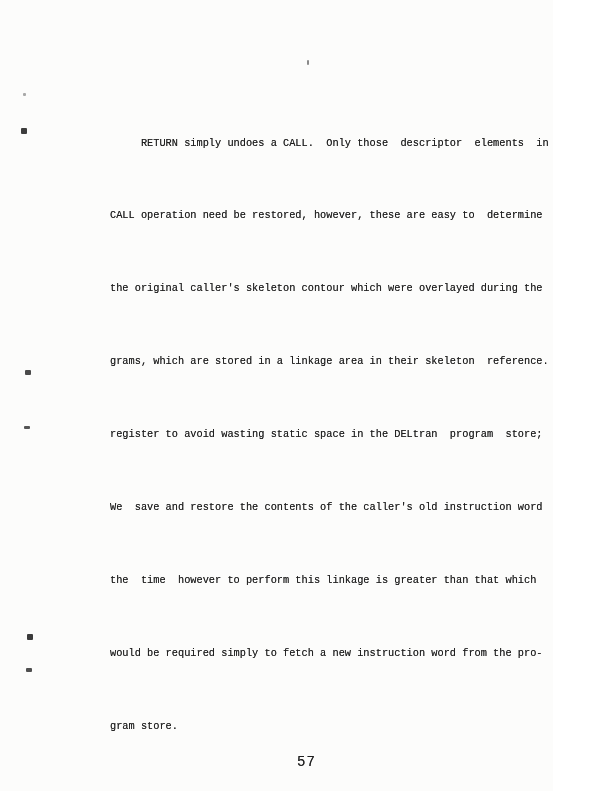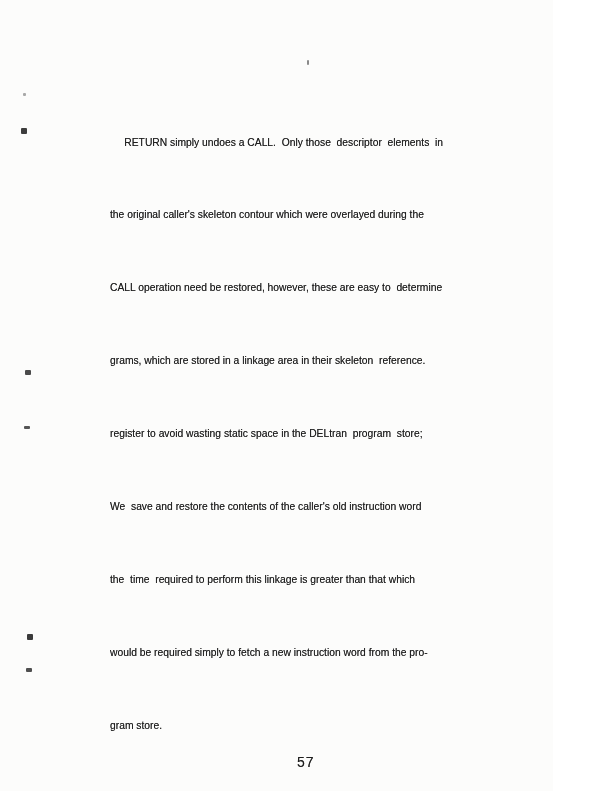--- a/index.html
+++ b/index.html
@@ -6,21 +6,21 @@
     margin: 0;
     padding: 0;
     background: #ffffff;
   }
   .page {
     position: relative;
     width: 553px;
     height: 791px;
     background: #fcfcfb;
     overflow: hidden;
-    font-family: Liberation Sans, sans-serif;
+    font-family: Liberation Mono, monospace;
     color: #1e1e1e;
   }
   .text-block {
     position: absolute;
     left: 110px;
     top: 82px;
     font-size: 10.3px;
     line-height: 24.3px;
     white-space: pre;
     letter-spacing: 0;
@@ -43,26 +43,26 @@
     border-radius: 1px;
   }
 </style>
 </head>
 <body>
 
 <div class="page">
 
   <div class="text-block">
     <div class="line">     RETURN simply undoes a CALL.  Only those  descriptor  elements  in</div>
+    <div class="line">CALL operation need be restored, however, these are easy to  determine</div>
     <div class="line">the original caller's skeleton contour which were overlayed during the</div>
-    <div class="line">CALL operation need be restored, however, these are easy to  determine</div>
     <div class="line">grams, which are stored in a linkage area in their skeleton  reference.</div>
     <div class="line">register to avoid wasting static space in the DELtran  program  store;</div>
     <div class="line">We  save and restore the contents of the caller's old instruction word</div>
-    <div class="line">the  time  required to perform this linkage is greater than that which</div>
+    <div class="line">the  time  however to perform this linkage is greater than that which</div>
     <div class="line">would be required simply to fetch a new instruction word from the pro-</div>
     <div class="line">gram store.</div>
 
     
 
     
     
     
     
     

